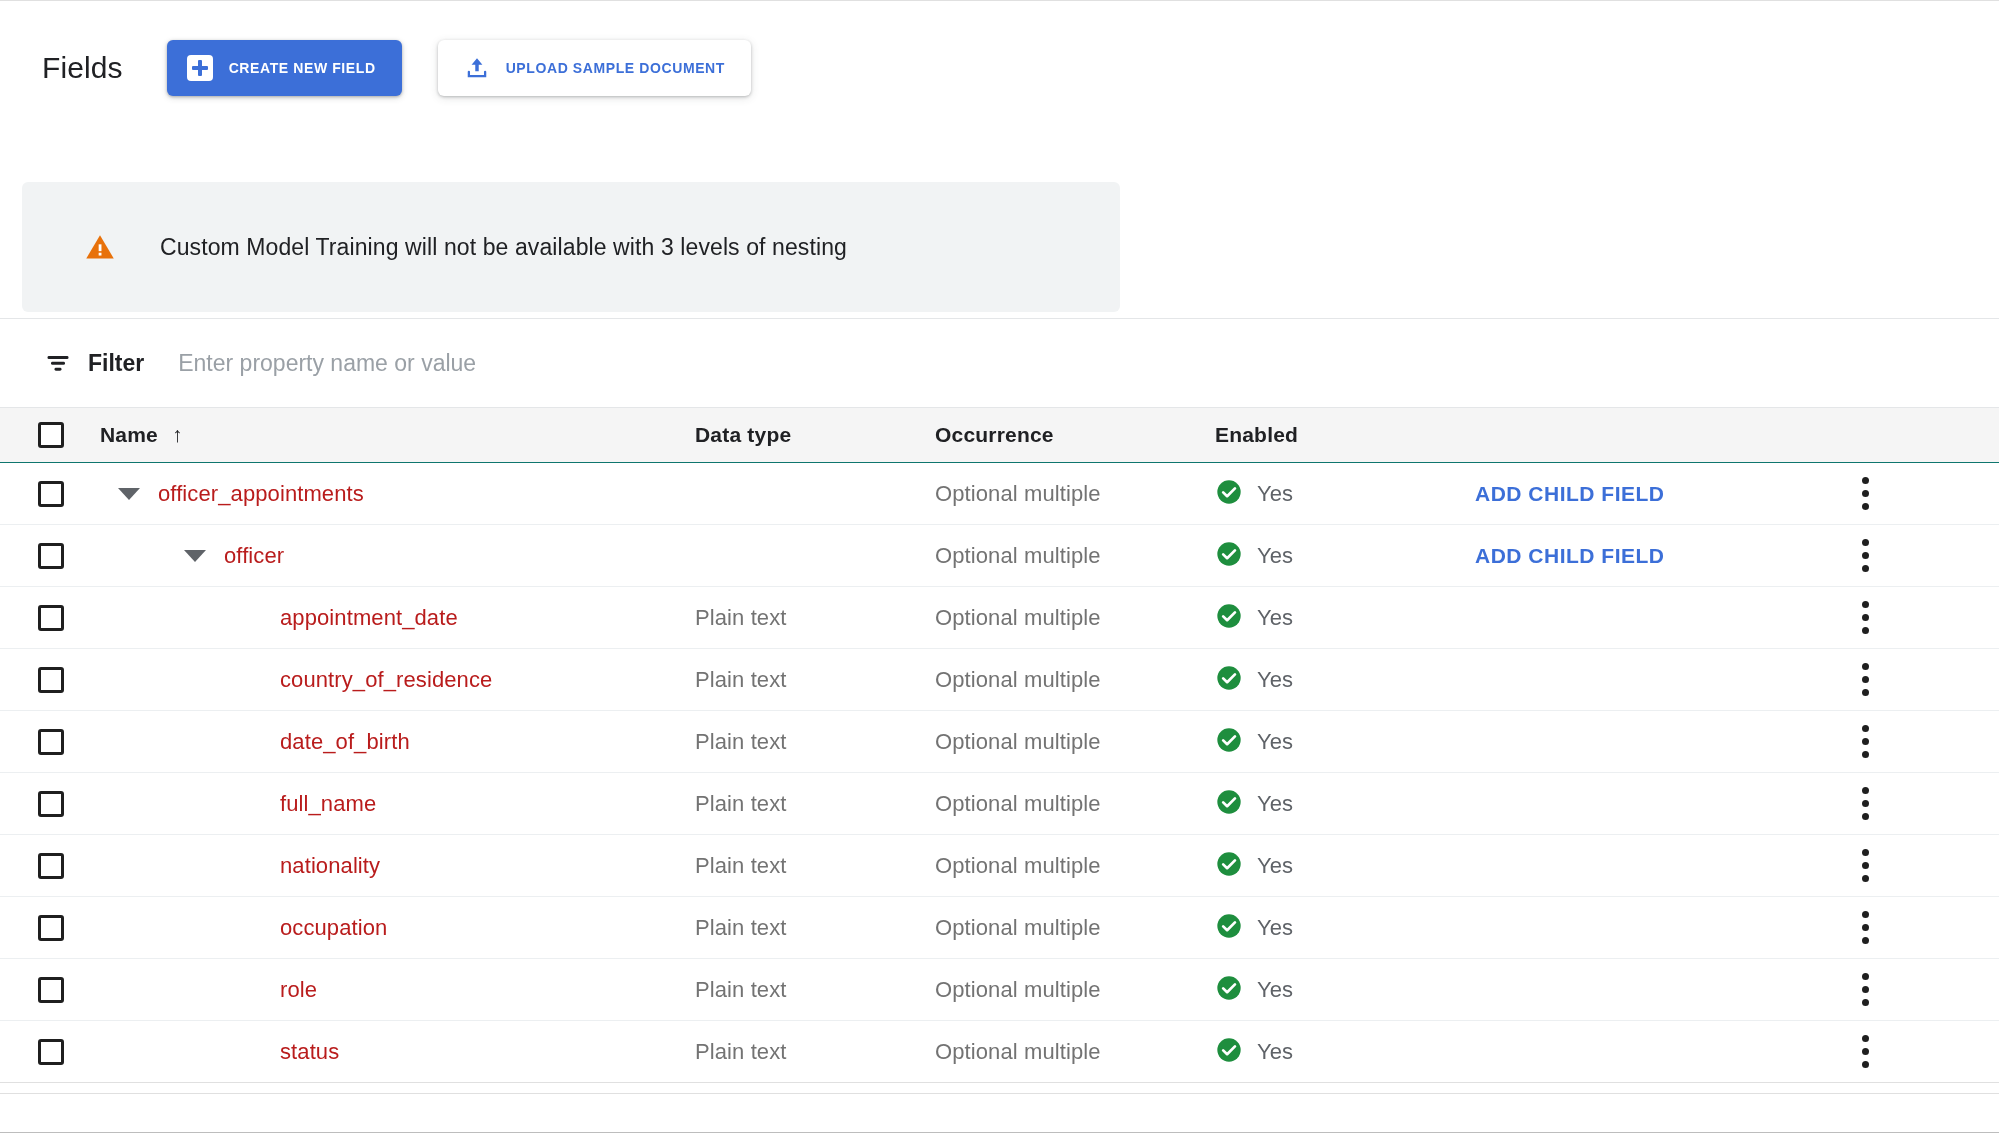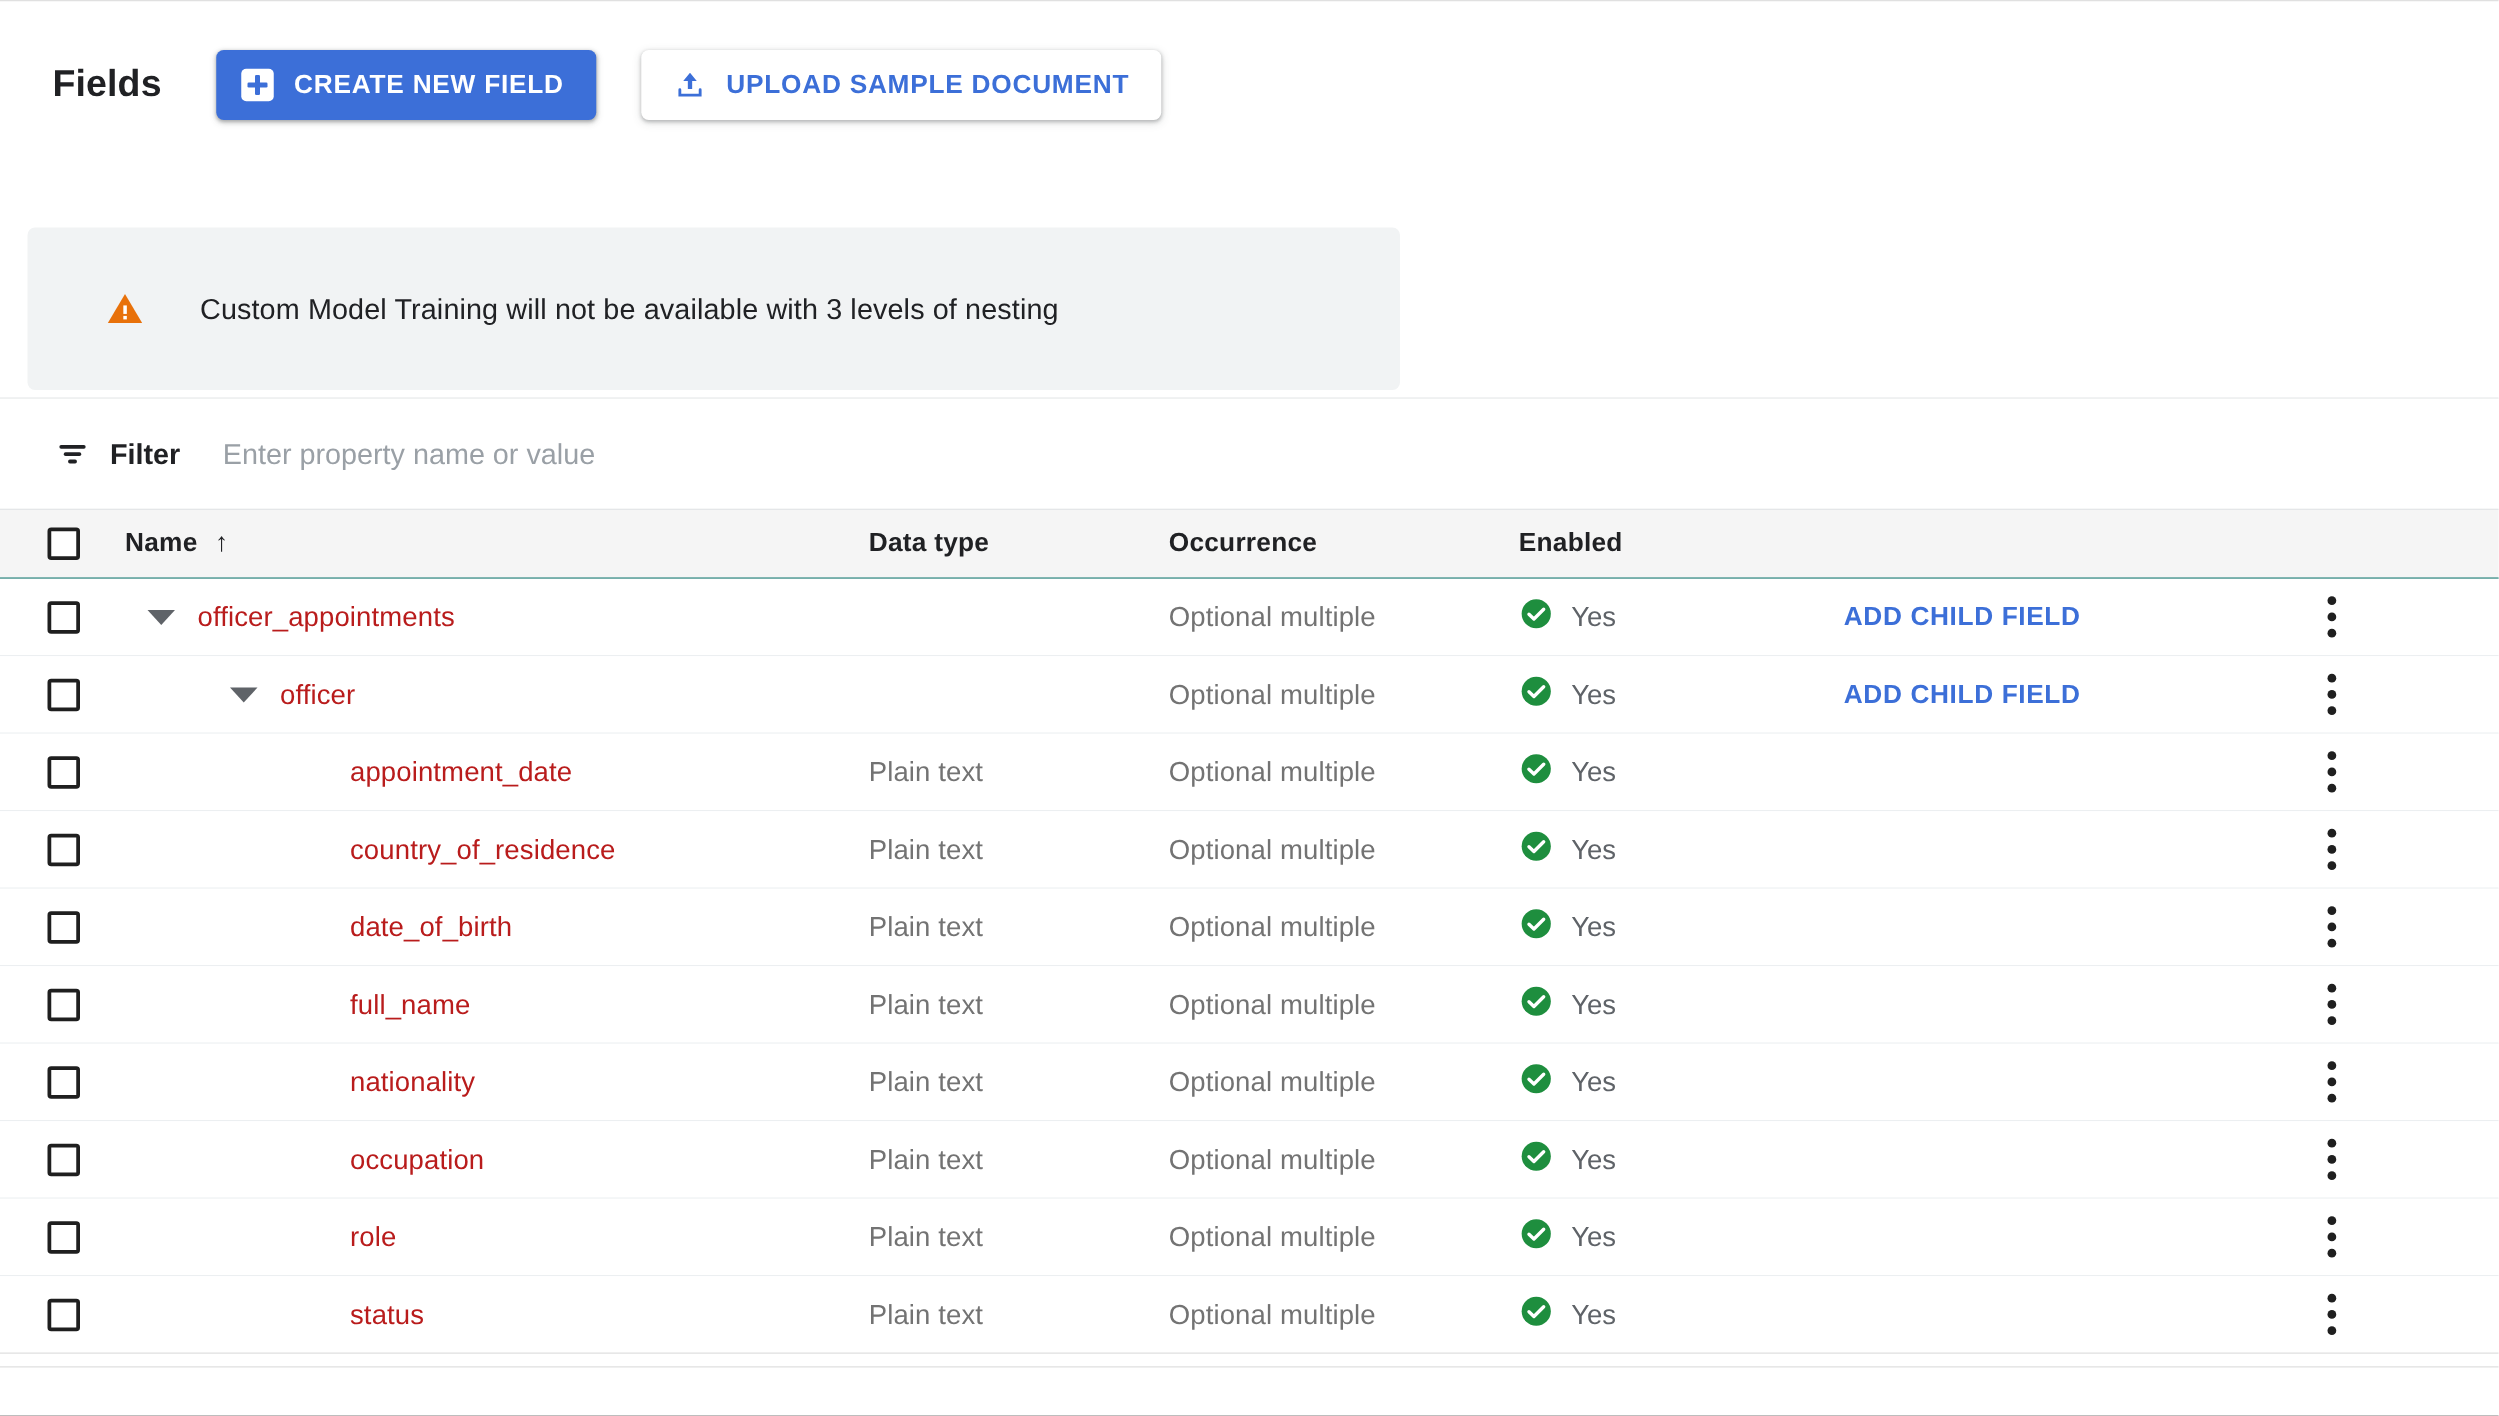--- a/index.html
+++ b/index.html
@@ -15,27 +15,27 @@
 
   
   .top-rule { position:absolute; top:0; left:0; width:1999px; height:1px; background:#e0e0e0; }
 
   
   .header-row {
     position: absolute; top: 40px; left: 42px;
     display: flex; align-items: center; gap: 0px;
   }
   .page-title {
-    font-size: 30px; font-weight: 700; color: #202124;
+    font-size: 30px; font-weight: 400; color: #202124;
     letter-spacing: .1px; margin-right: 44px; white-space: nowrap;
   }
   .btn {
     display: inline-flex; align-items: center; justify-content: center;
     height: 56px; border-radius: 6px; cursor: pointer;
-    font-size: 21px; font-weight: 600; letter-spacing: .6px;
+    font-size: 14px; font-weight: 600; letter-spacing: .6px;
     white-space: nowrap; user-select: none;
   }
   .btn-primary {
     background: #3c6fd8; color: #ffffff; padding: 0 26px 0 20px;
     box-shadow: 0 1px 3px rgba(60,64,67,.35), 0 2px 6px rgba(60,64,67,.18);
     border: none;
   }
   .btn-primary .plus-box {
     width: 26px; height: 26px; background: #ffffff; border-radius: 4px;
     position: relative; margin-right: 16px; flex: none;

